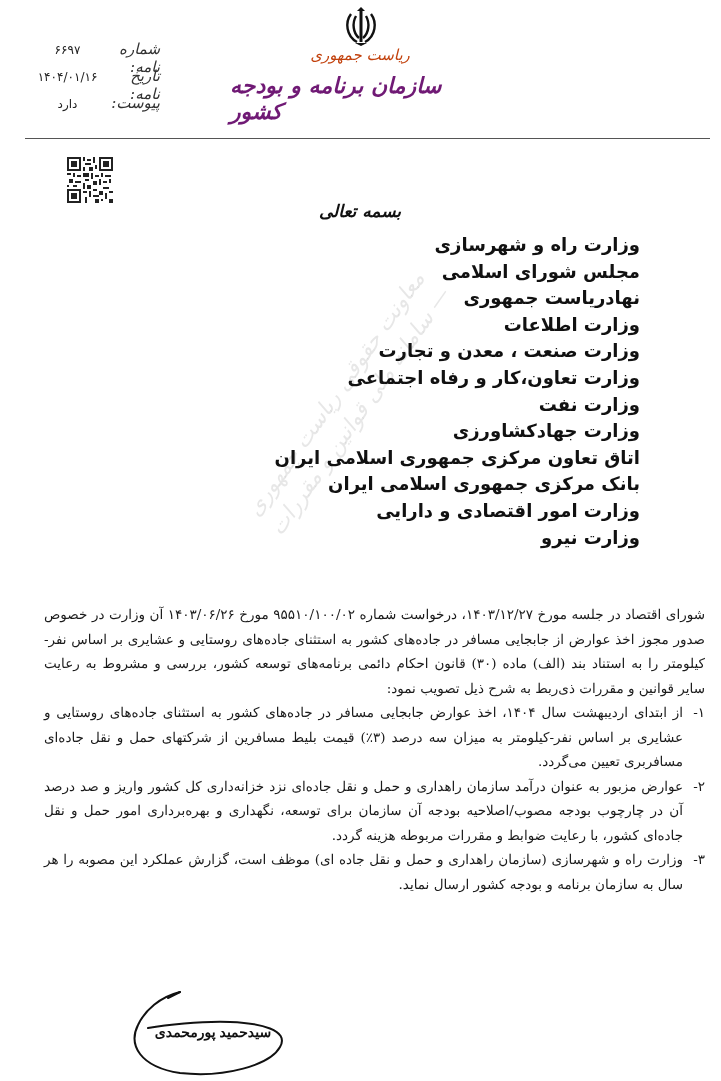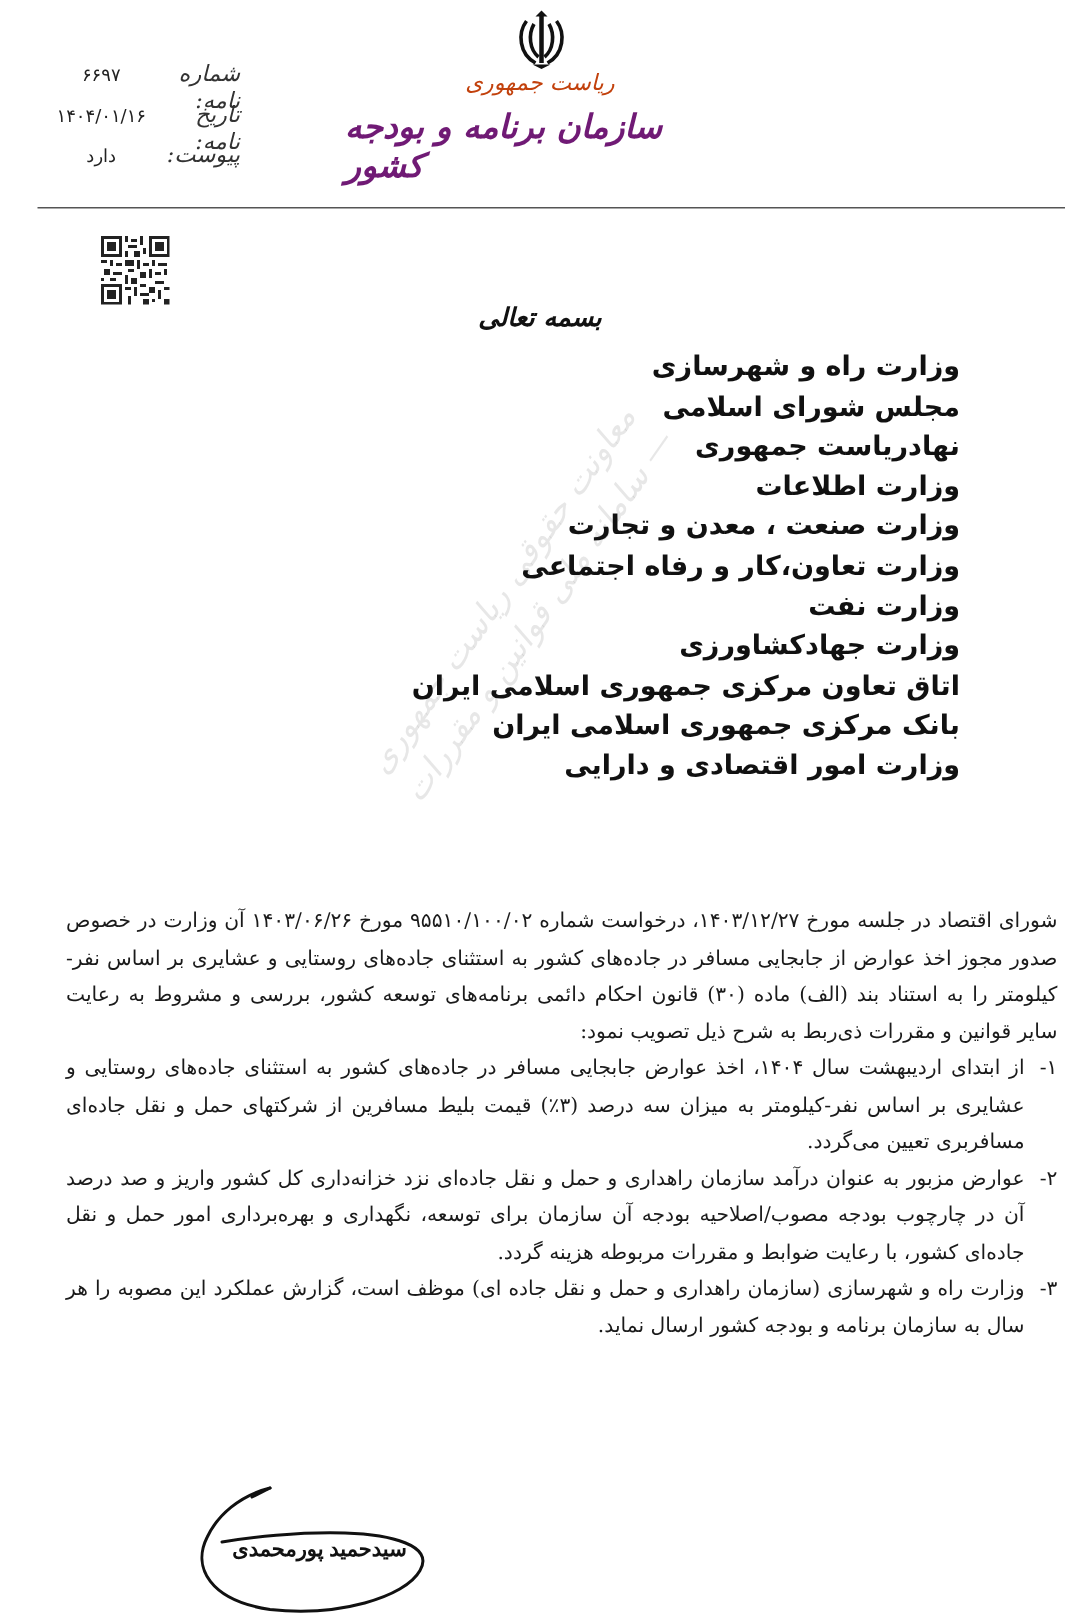--- a/index.html
+++ b/index.html
@@ -168,20 +168,21 @@
   <div class="recipient">مجلس شورای اسلامی</div>
   <div class="recipient">نهادریاست جمهوری</div>
   <div class="recipient">وزارت اطلاعات</div>
   <div class="recipient">وزارت صنعت ، معدن و تجارت</div>
   <div class="recipient">وزارت تعاون،کار و رفاه اجتماعی</div>
   <div class="recipient">وزارت نفت</div>
   <div class="recipient">وزارت جهادکشاورزی</div>
   <div class="recipient">اتاق تعاون مرکزی جمهوری اسلامی ایران</div>
   <div class="recipient">بانک مرکزی جمهوری اسلامی ایران</div>
   <div class="recipient">وزارت امور اقتصادی و دارایی</div>
+  <div class="recipient">وزارت نیرو</div>
 </div>
 
 <div class="abs body-text">
   <p>شورای اقتصاد در جلسه مورخ ۱۴۰۳/۱۲/۲۷، درخواست شماره ۹۵۵۱۰/۱۰۰/۰۲ مورخ ۱۴۰۳/۰۶/۲۶ آن وزارت در خصوص صدور مجوز اخذ عوارض از جابجایی مسافر در جاده‌های کشور به استثنای جاده‌های روستایی و عشایری بر اساس نفر-کیلومتر را به استناد بند (الف) ماده (۳۰) قانون احکام دائمی برنامه‌های توسعه کشور، بررسی و مشروط به رعایت سایر قوانین و مقررات ذی‌ربط به شرح ذیل تصویب نمود:</p>
   <div class="clause">
     <span class="clause-num">۱-</span>
     <span class="clause-text">از ابتدای اردیبهشت سال ۱۴۰۴، اخذ عوارض جابجایی مسافر در جاده‌های کشور به استثنای جاده‌های روستایی و عشایری بر اساس نفر-کیلومتر به میزان سه درصد (۳٪) قیمت بلیط مسافرین از شرکتهای حمل و نقل جاده‌ای مسافربری تعیین می‌گردد.</span>
   </div>
   <div class="clause">
     <span class="clause-num">۲-</span>

